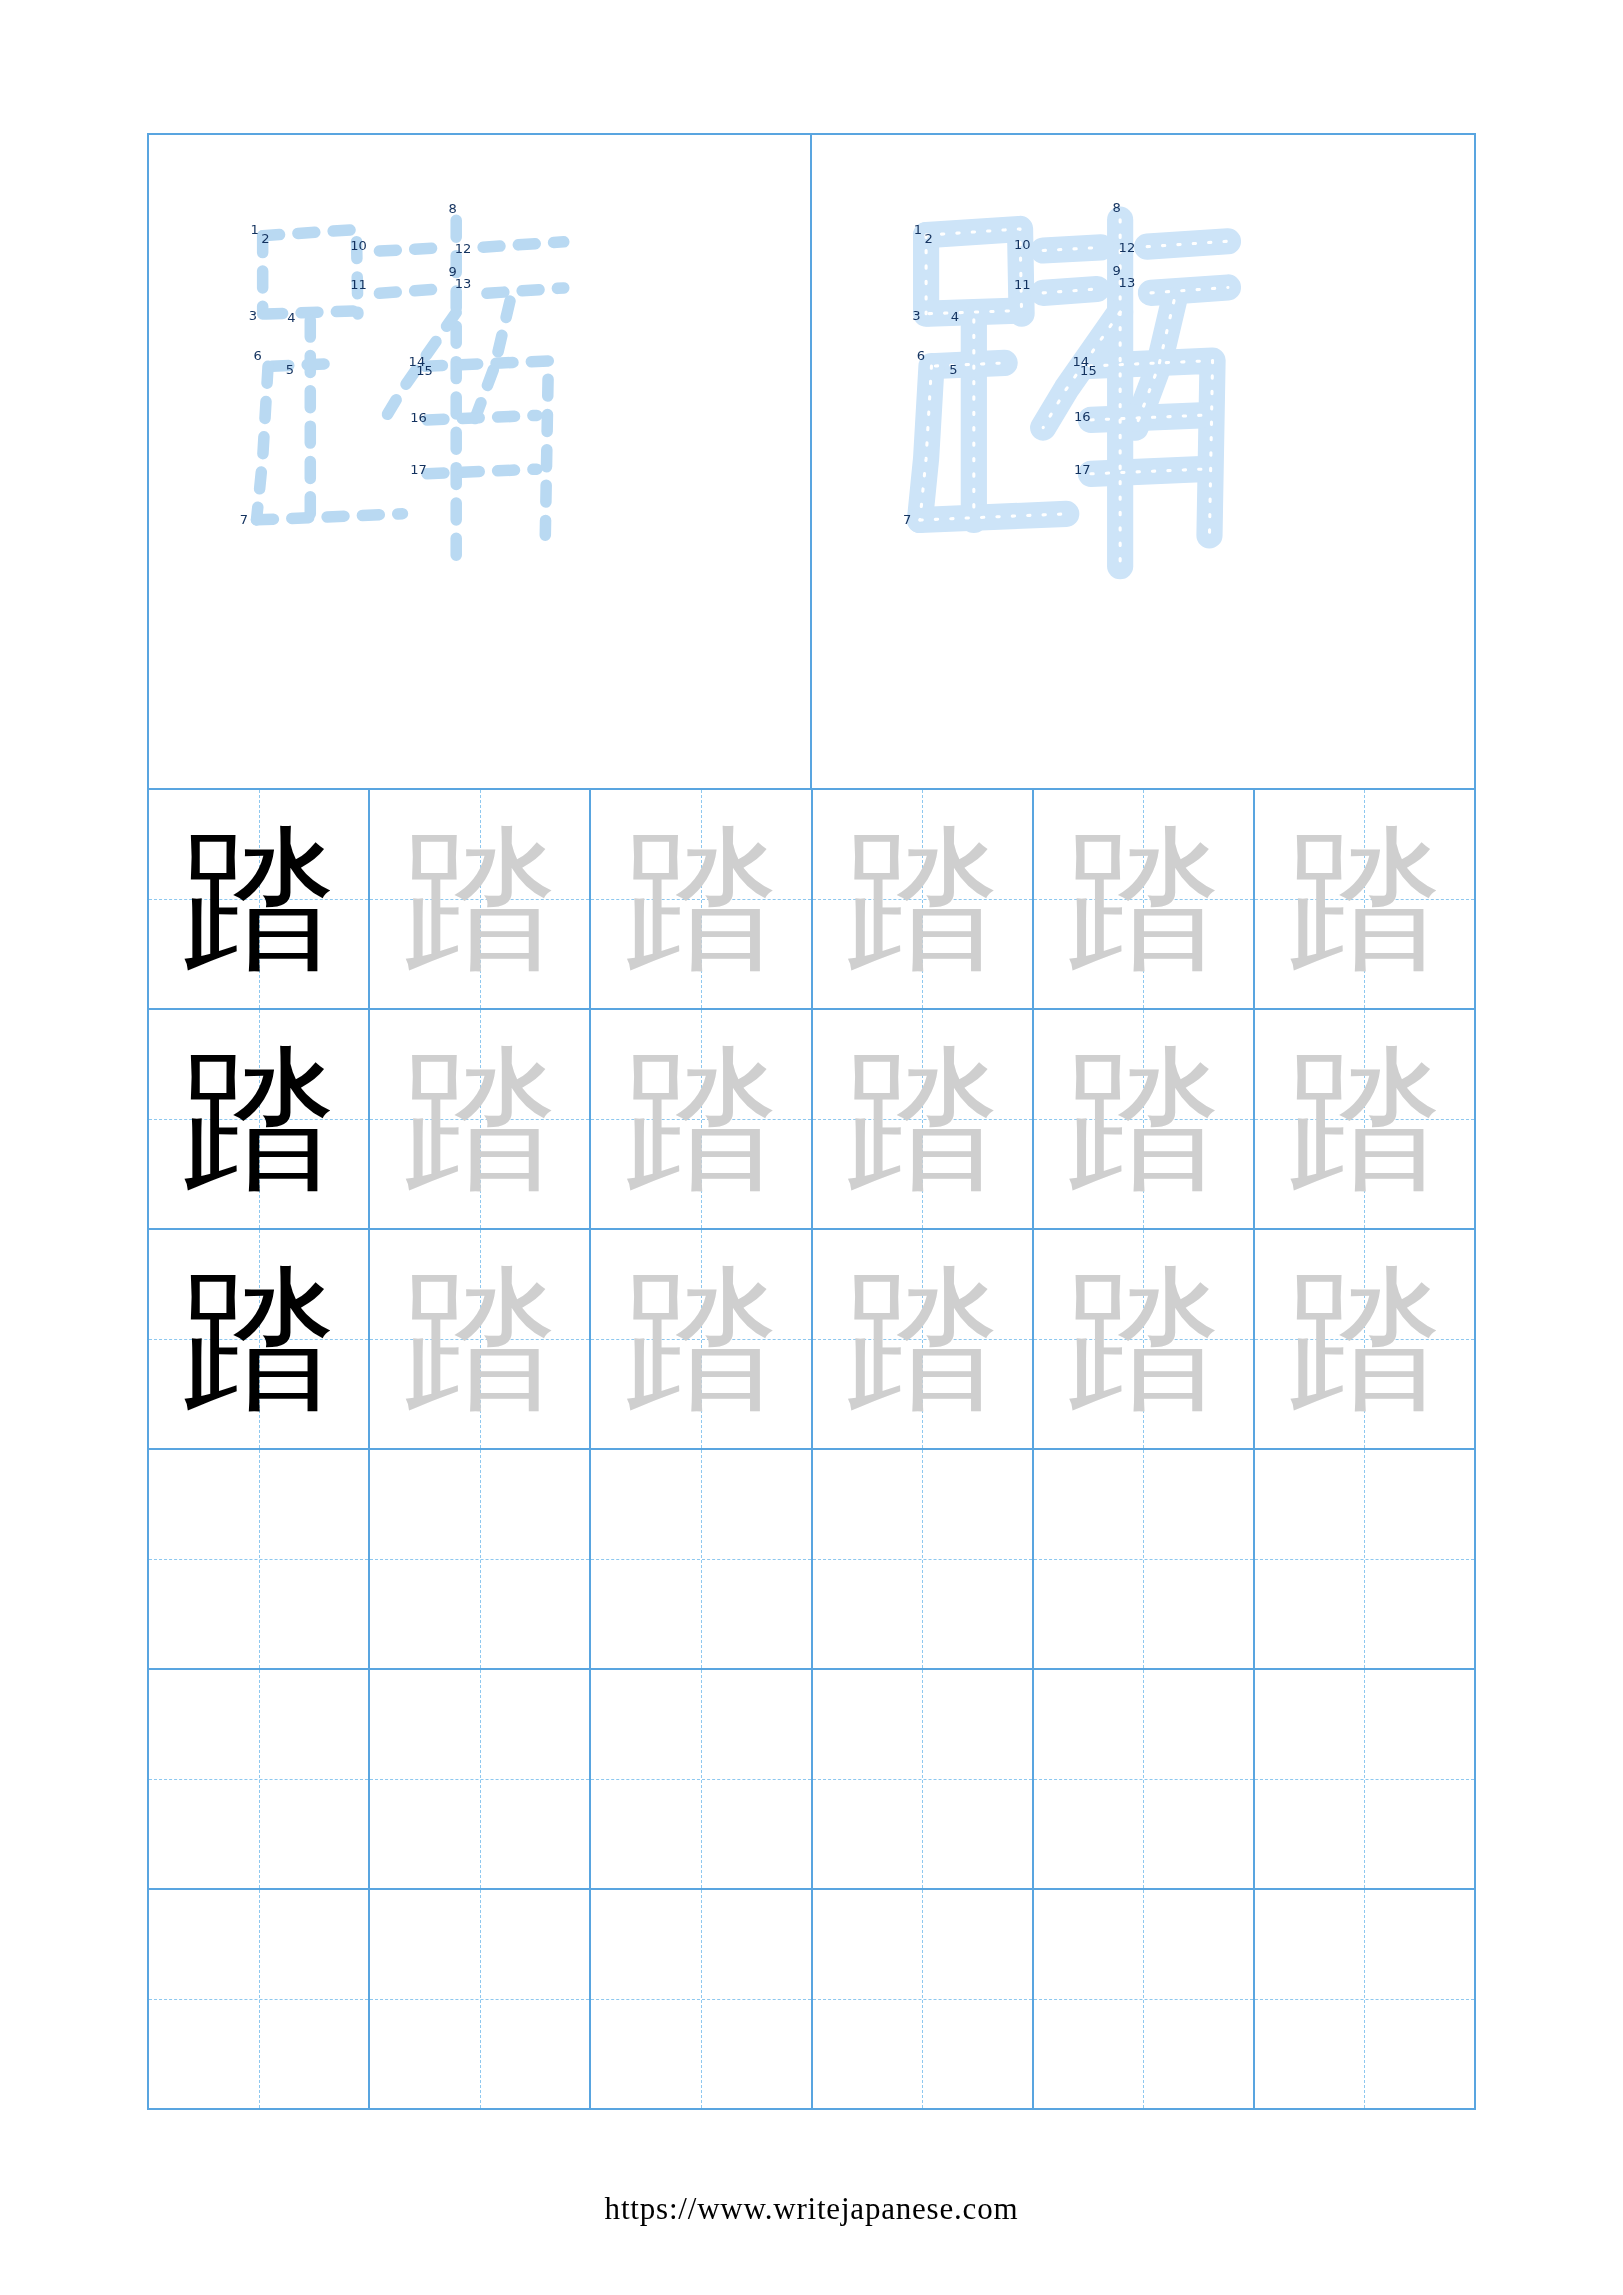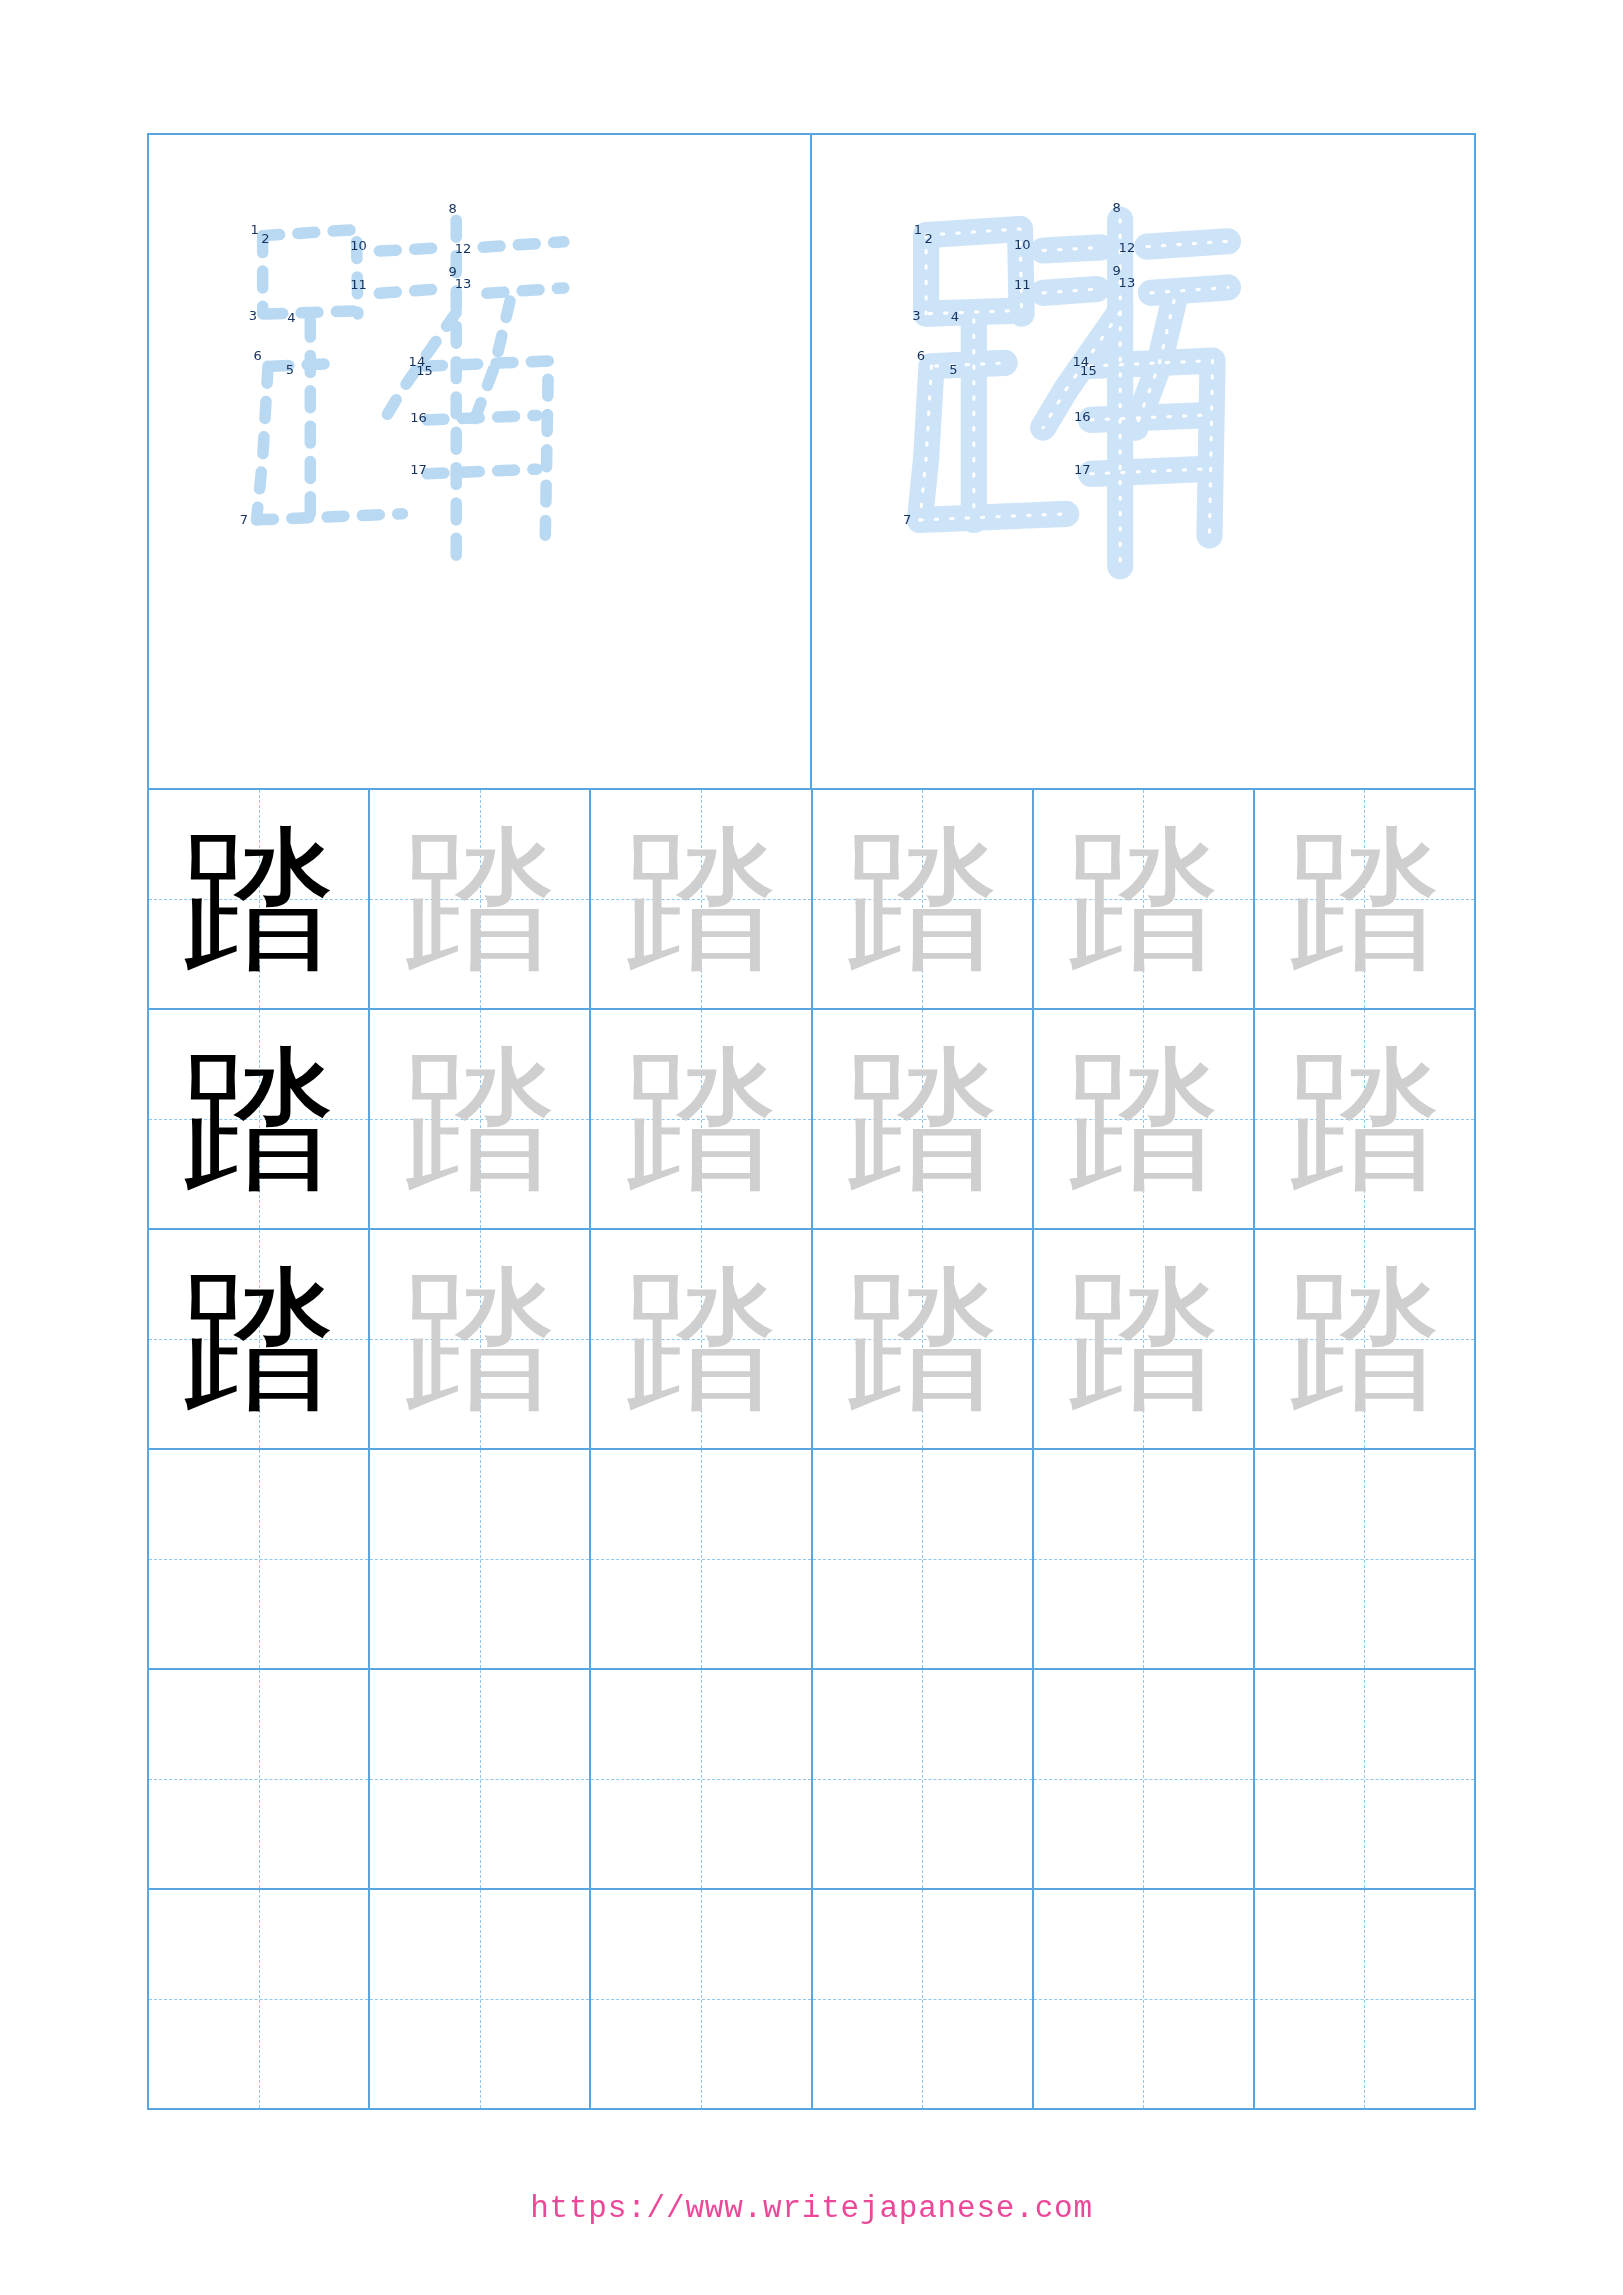--- a/index.html
+++ b/index.html
@@ -105,22 +105,22 @@
   .glyph.ghost { color: #cfcfcf; }
 
   
   .footer {
     position: absolute;
     left: 0;
     top: 2191px;
     width: 1623px;
     text-align: center;
     font-size: 31px;
-    color: #ec4899;
-    font-family: Liberation Mono, monospace;
+    color: #000000;
+    font-family: Liberation Serif, serif;
     letter-spacing: 0.8px;
   }
 </style>
 </head>
 <body>
 
 <div class="sheet">
 
   <div class="demo-row">
 

